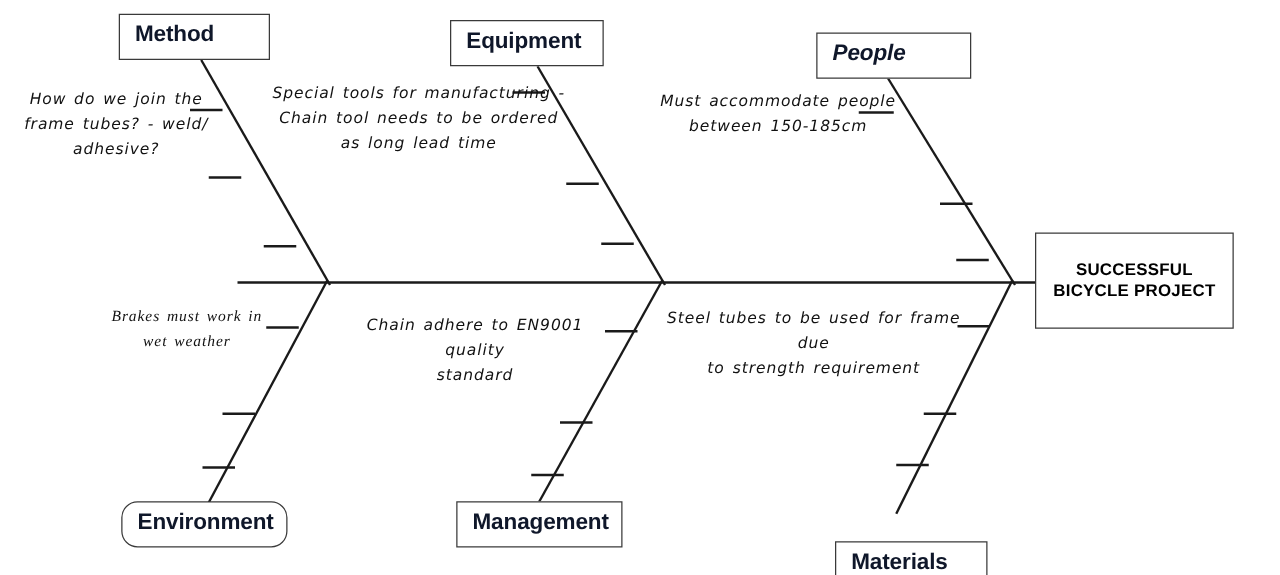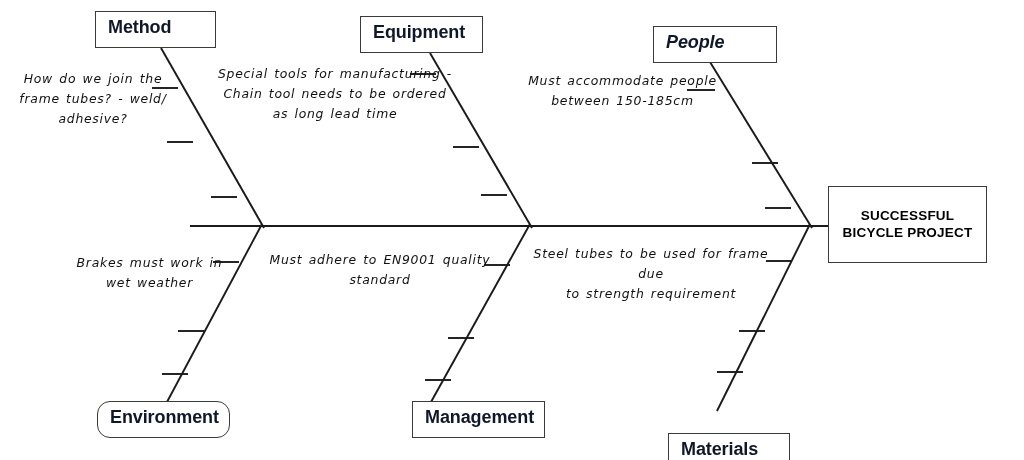--- a/index.html
+++ b/index.html
@@ -134,21 +134,21 @@
   </div>
 
   <div class="cat-box" style="left:653px; top:26px; width:124px; height:37px;font-style:italic;">
     <span class="cat-box-label">People</span>
   </div>
 
   <div class="cat-box" style="left:97px; top:401px; width:133px; height:37px;border-radius:13px;">
     <span class="cat-box-label">Environment</span>
   </div>
 
-  <div class="cat-box" style="left:365px; top:401px; width:133px; height:37px;margin-left:47px;">
+  <div class="cat-box" style="left:365px; top:401px; width:133px; height:37px;">
     <span class="cat-box-label">Management</span>
   </div>
 
   <div class="cat-box" style="left:668px; top:410px; width:122px; height:36px;margin-top:23px;">
     <span class="cat-box-label">Materials</span>
   </div>
 
   <div id="effect-box" style="left:828px; top:186px; width:159px; height:77px;">
     <span id="effect-box-label">SUCCESSFUL
 BICYCLE PROJECT</span>
@@ -158,22 +158,22 @@
 frame tubes? - weld/
 adhesive?</div>
 
   <div class="cause-text" style="left:185px; top:64px; width:236px;margin-left:32px;">Special tools for manufacturing -
 Chain tool needs to be ordered
 as long lead time</div>
 
   <div class="cause-text" style="left:525px; top:71px; width:195px;">Must accommodate people
 between 150-185cm</div>
 
-  <div class="cause-text" style="left:72px; top:253px; width:155px;">Brakes must work in
+  <div class="cause-text" style="left:72px; top:243px; width:155px;font-family:Liberation Serif, serif;">Brakes must work in
 wet weather</div>
 
-  <div class="cause-text" style="left:269px; top:250px; width:222px;">Must adhere to EN9001 quality
+  <div class="cause-text" style="left:269px; top:250px; width:222px;">Chain adhere to EN9001 quality
 standard</div>
 
   <div class="cause-text" style="left:521px; top:244px; width:260px;">Steel tubes to be used for frame due
 to strength requirement</div>
 
 </div>
 
 </body></html>

